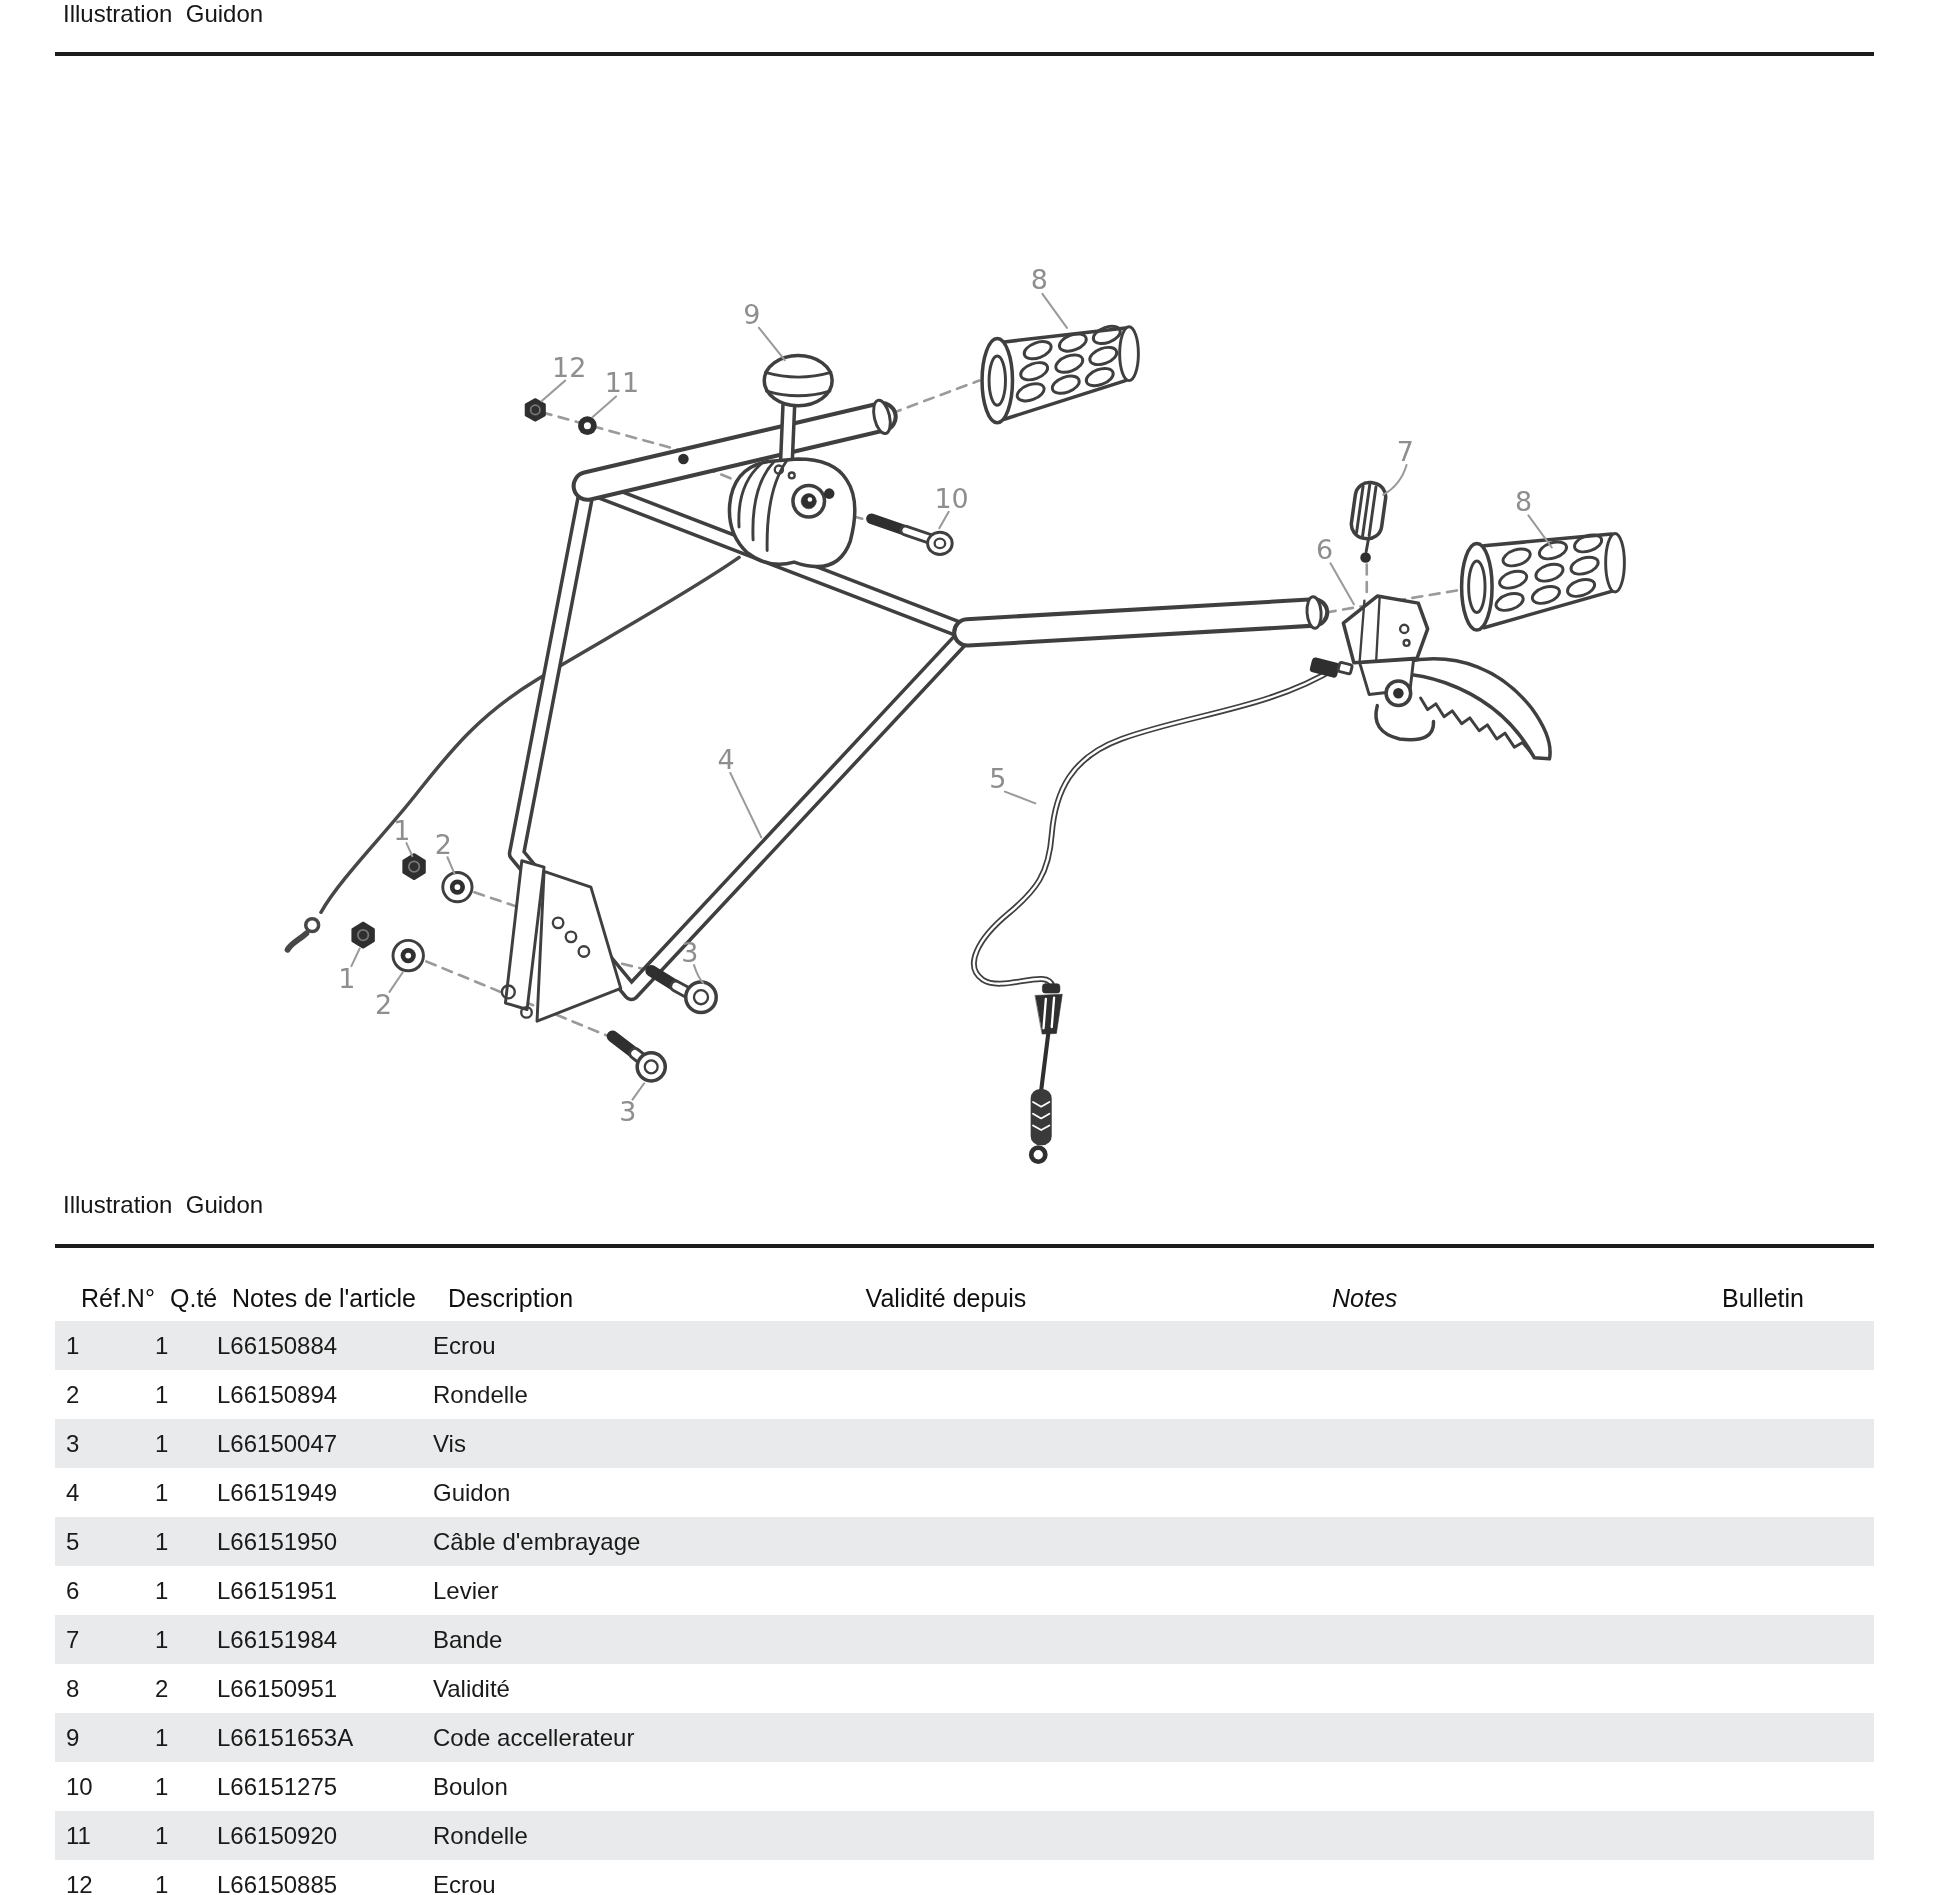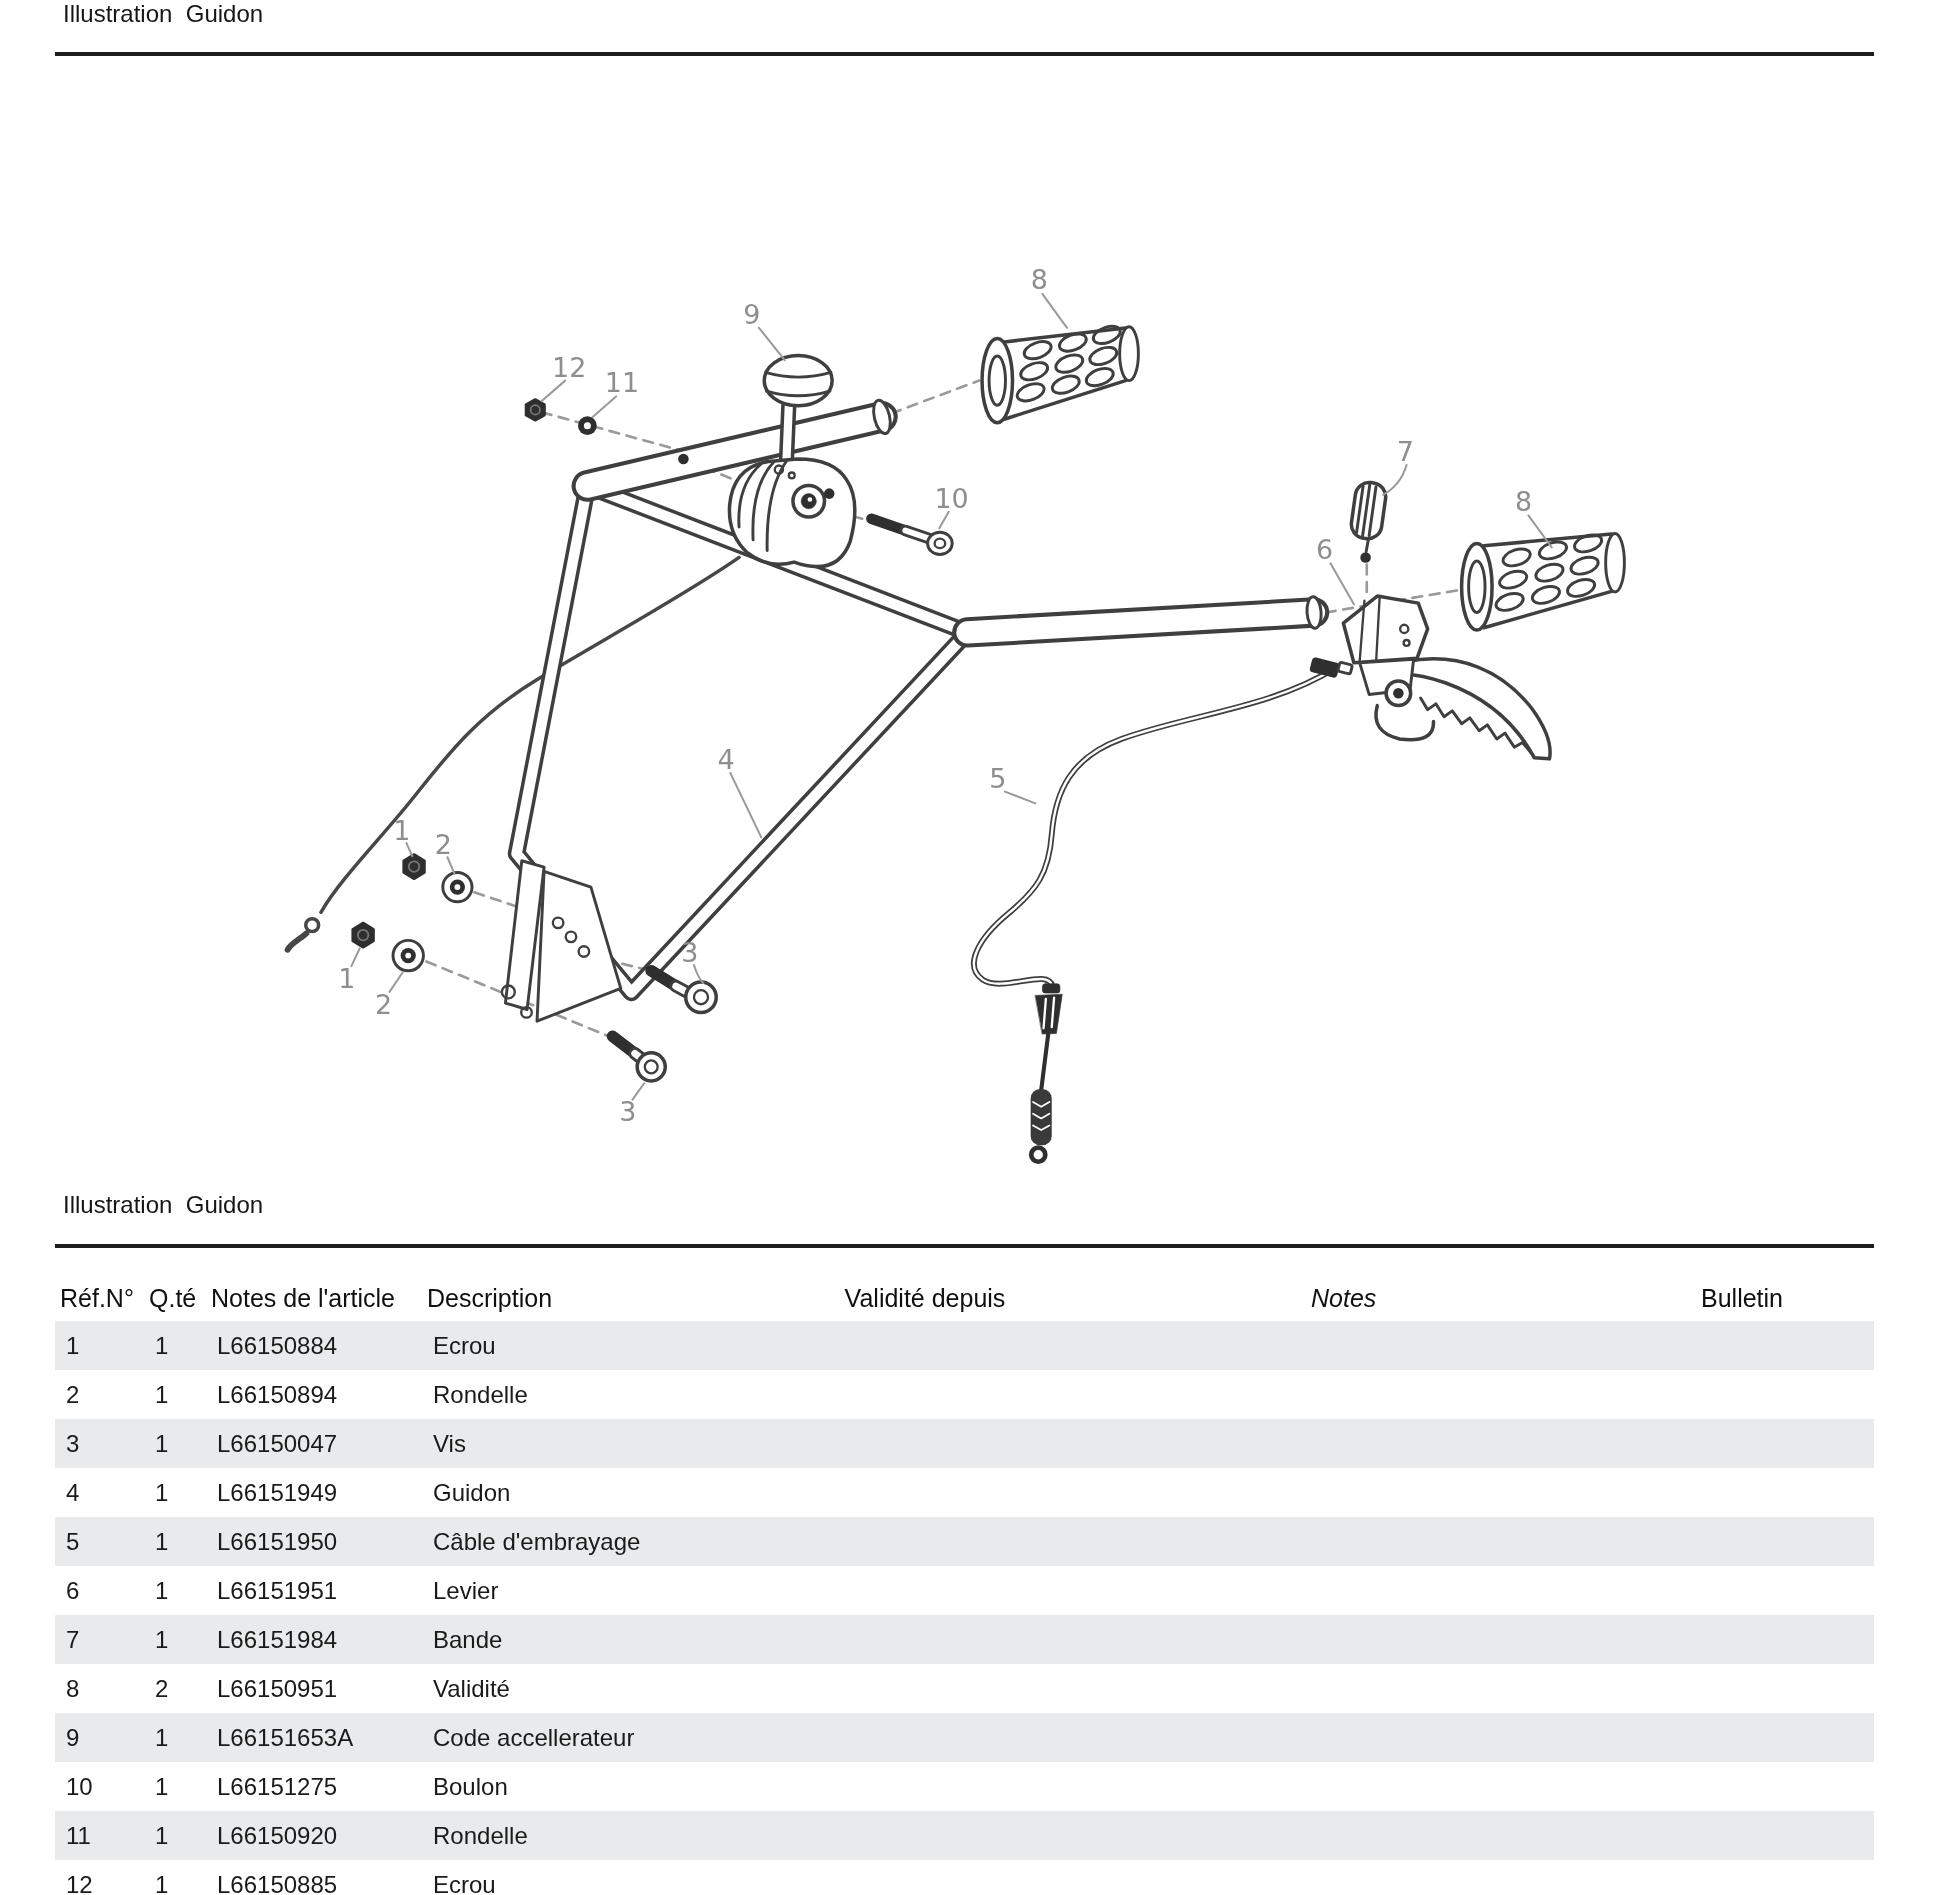--- a/index.html
+++ b/index.html
@@ -11,21 +11,21 @@
     position:absolute;left:63px;font-size:24px;color:#161616;
     white-space:pre;letter-spacing:0px;font-weight:500;
   }
   #title1{top:0px;}
   #title2{top:1191px;}
   .rule{position:absolute;left:55px;width:1819px;height:4.1px;background:#1c1c1c;}
   #rule1{top:52px;}
   #rule2{top:1244px;}
   #diagram{position:absolute;left:0;top:0;width:1936px;height:1896px;}
   .callout{font-size:46px;fill:#8e8e8e;font-family:"DejaVu Sans","Liberation Sans",sans-serif;}
-  #table-header{position:absolute;left:49px;top:1281px;width:1819px;height:35px;
+  #table-header{position:absolute;left:70px;top:1281px;width:1819px;height:35px;
     font-size:25px;color:#101010;}
   #table-header span{position:absolute;top:0;line-height:35px;}
   .h-ref{left:11px;} .h-qty{left:100px;} .h-code{left:162px;} .h-desc{left:378px;}
   .h-vfrom{left:788px;width:176px;text-align:center;}
   .h-vto{left:1043px;width:176px;text-align:center;margin-top:36px;}
   .h-notes{left:1262px;width:176px;font-style:italic;}
   .h-bulletin{left:1605px;width:176px;text-align:center;}
   #table-body{position:absolute;left:55px;top:1321px;width:1819px;}
   .trow{position:relative;width:1819px;height:49px;font-size:24px;color:#1a1a1a;}
   .trow.odd{background:#e9eaeb;}

